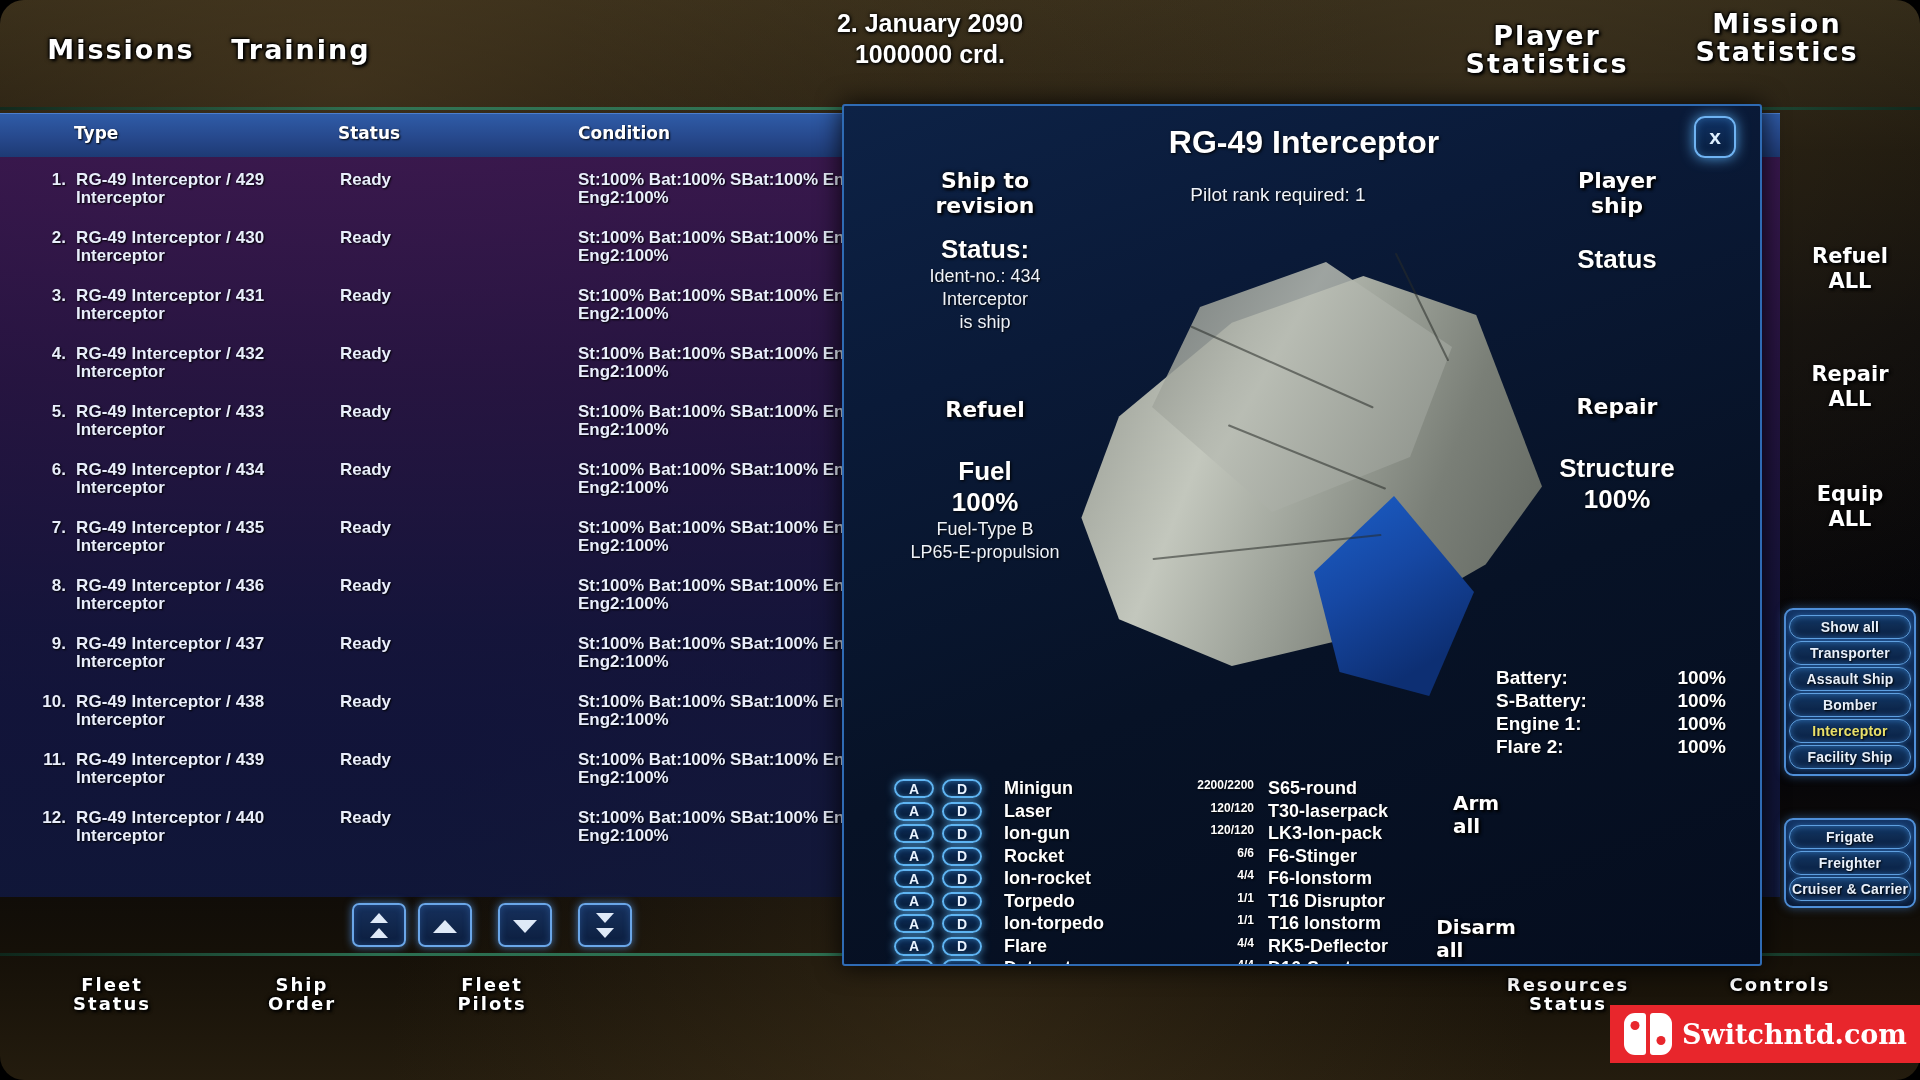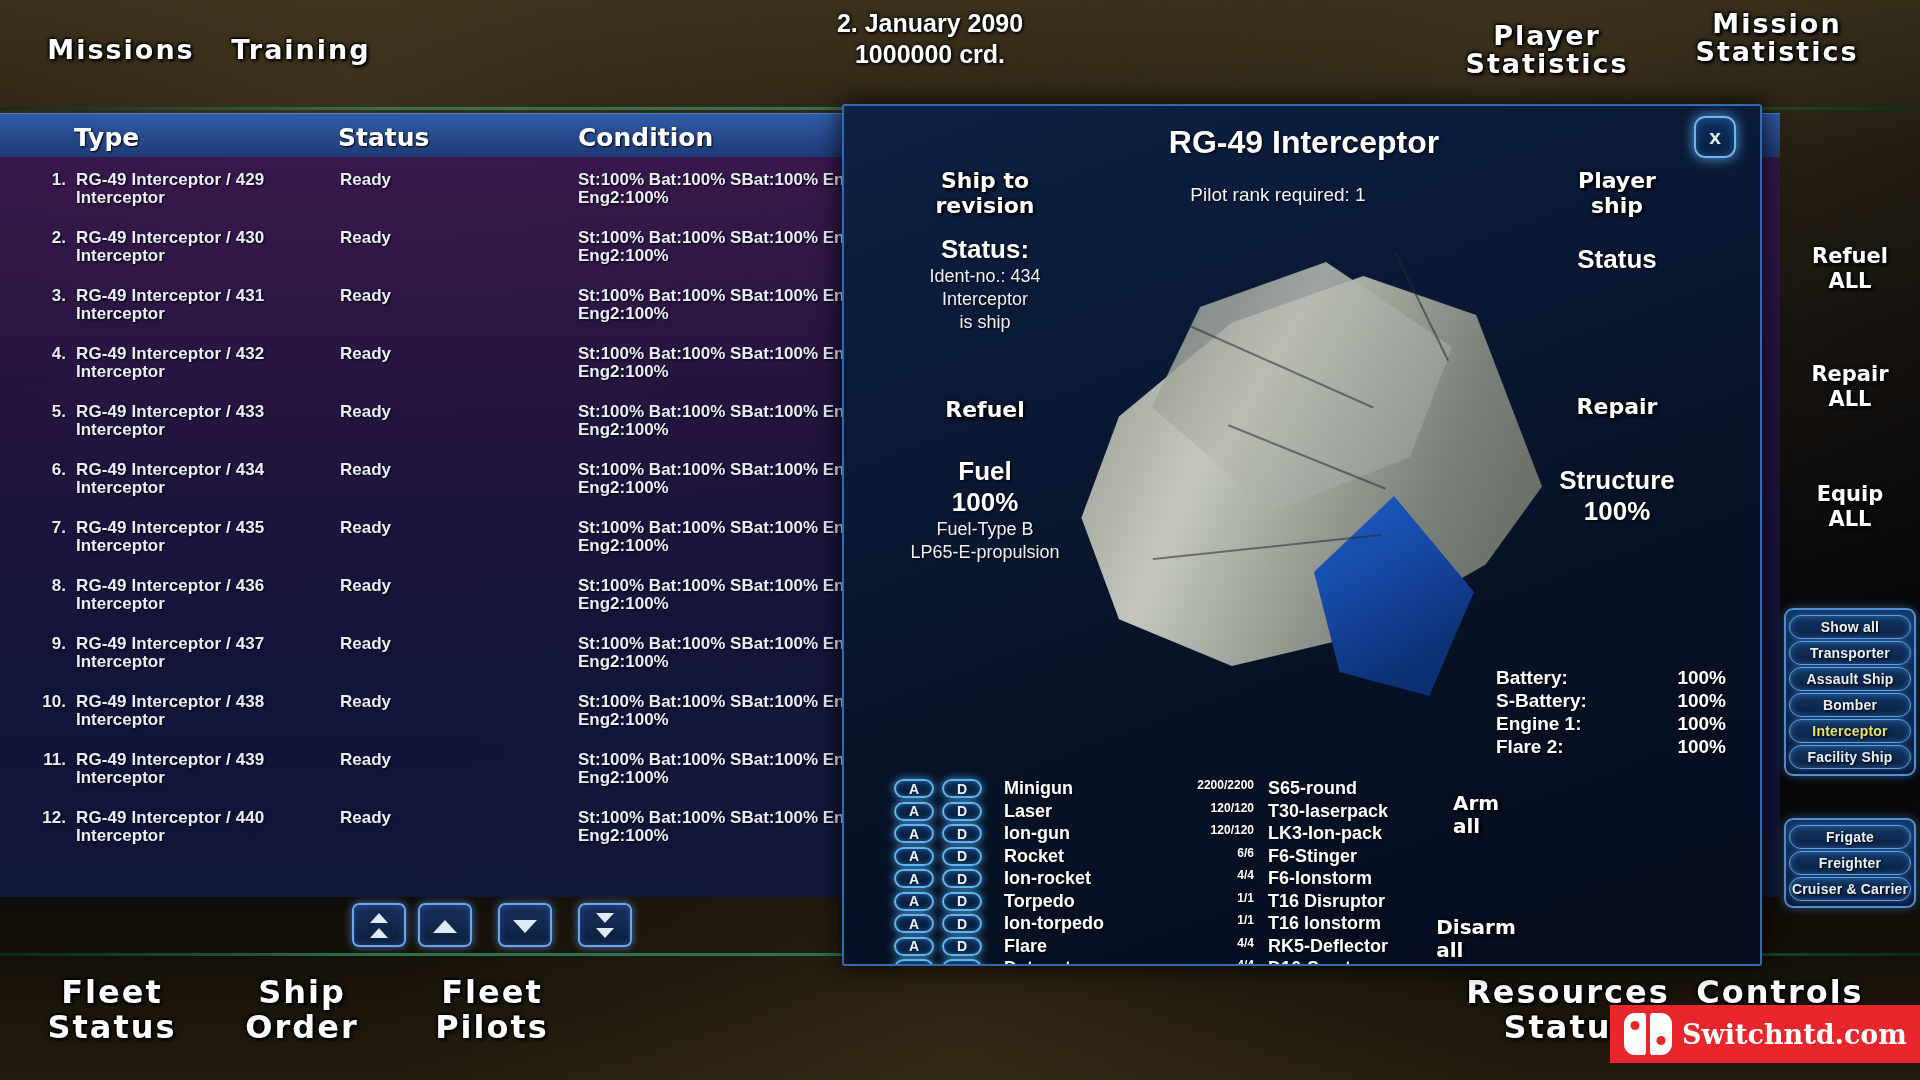--- a/index.html
+++ b/index.html
@@ -11,20 +11,21 @@
   }
 
   #root {
     position: relative;
     width: 1920px; height: 1080px;
     background:
       radial-gradient(ellipse at 18% 8%, rgba(90,70,40,0.55) 0%, rgba(0,0,0,0) 46%),
       radial-gradient(ellipse at 78% 6%, rgba(80,65,40,0.5) 0%, rgba(0,0,0,0) 44%),
       radial-gradient(ellipse at 50% 98%, rgba(70,55,30,0.45) 0%, rgba(0,0,0,0) 42%),
       linear-gradient(180deg,#2a2414 0%,#120f08 14%,#060608 30%,#050509 70%,#151008 88%,#241c0e 100%);
+    border-radius: 24px;
   }
 
   
   .topbar {
     position: absolute; left: 0; top: 0; width: 1920px; height: 110px;
     overflow: hidden;
   }
   .topbar::after {
     content: ""; position: absolute; left: 0; bottom: 0; width: 100%; height: 3px;
     background: linear-gradient(90deg, #0d2a1e, #2f7f5d 20%, #2f7f5d 80%, #0d2a1e);
@@ -89,21 +90,21 @@
     position: absolute; left: 0; top: 113px; width: 1780px; height: 840px;
     overflow: hidden;
   }
   .thead {
     position: absolute; left: 0; top: 0; width: 1780px; height: 44px;
     background: linear-gradient(180deg,#2f5ca8 0%,#26478a 60%,#1d3a74 100%);
     border-top: 1px solid #4d7fcd;
   }
   .thead .th {
     position: absolute; top: 9px;
-    color: #ffffff; font-size: 25px; font-weight: 700;
+    color: #ffffff; font-size: 17px; font-weight: 700;
     text-shadow: 1px 1px 2px #000;
     font-family: "DejaVu Sans", sans-serif;
   }
   .th-type { left: 74px; }
   .th-status { left: 338px; }
   .th-cond { left: 578px; }
 
   .tbody {
     position: absolute; left: 0; top: 44px; width: 1780px; height: 740px;
     background: linear-gradient(180deg, rgba(58,22,84,.88) 0%, rgba(40,20,72,.86) 30%, rgba(22,22,66,.86) 64%, rgba(16,24,64,.86) 100%);
@@ -237,21 +238,21 @@
     position: absolute; left: 0; bottom: 0; width: 1920px; height: 127px;
     overflow: hidden;
   }
   .bottombar::before {
     content: ""; position: absolute; left: 0; top: 0; width: 100%; height: 3px;
     background: linear-gradient(90deg,#0d2a1e,#2f7f5d 20%,#2f7f5d 80%,#0d2a1e);
     opacity: .85;
   }
   .botnav-item {
     position: absolute; text-align: center; cursor: pointer;
-    color: #ffffff; font-size: 32px; font-weight: 700; letter-spacing: 2px;
+    color: #ffffff; font-size: 18px; font-weight: 700; letter-spacing: 2px;
     line-height: 1.08;
     text-shadow: 0 0 5px #000, 2px 2px 3px #000, -1px -1px 2px #000;
     font-family: "DejaVu Sans", sans-serif;
   }
   .art-pilots { width: 130px; height: 80px; position: relative; }
   .art-pilots i { position: absolute; width: 54px; height: 74px; border-radius: 50%; filter: blur(1px); }
 
   .watermark {
     position: absolute; right: 0; bottom: 17px; width: 310px; height: 58px;
     background: #e8262c; display: flex; align-items: center; gap: 10px; padding-left: 14px;
@@ -722,21 +723,21 @@
         <div class="ico-art">
           <div class="art-tools">
               <div class="gear"></div>
               <div class="wr1"></div>
               <div class="wr2"></div>
               <div class="sd"></div>
             </div>
         </div>
         <span>Repair</span>
       </div>
-      <div class="big-label" style="margin-top:16px;">Structure</div>
+      <div class="big-label" style="margin-top:4px;">Structure</div>
       <div class="big-label" style="margin-top:0;">100%</div>
     </div>
 
     <div class="statlist" id="statlist">
         <div class="statrow">
           <span>Battery:</span>
           <span class="v">100%</span>
         </div>
         <div class="statrow">
           <span>S-Battery:</span>

